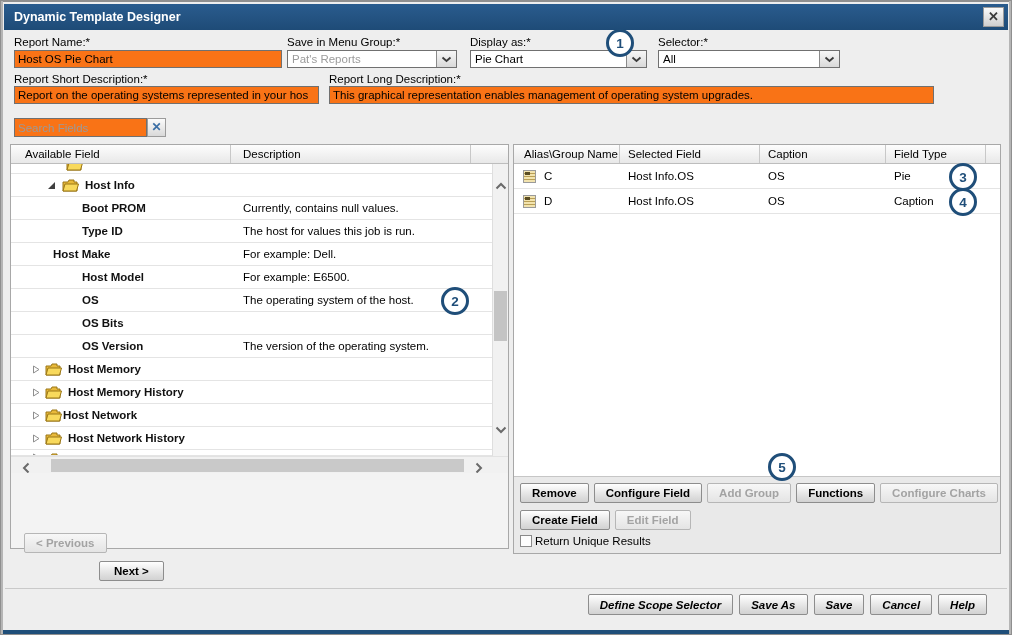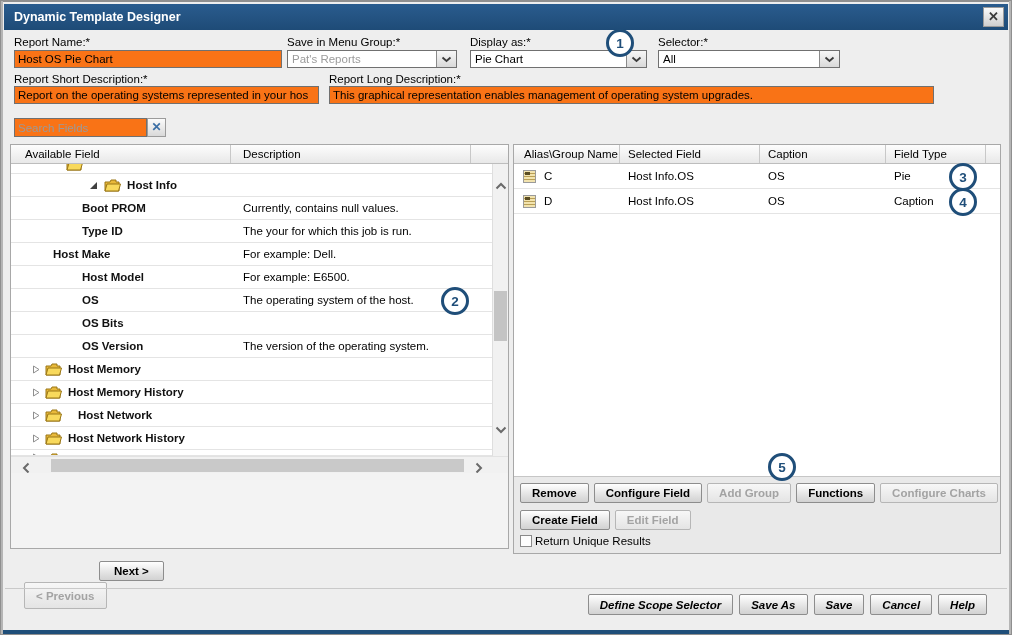--- a/index.html
+++ b/index.html
@@ -84,21 +84,21 @@
   .btnrow { display:flex; gap:5px; }
   .btnrow + .btnrow { margin-top:7px; }
   .btn { height:20px; padding:0 11px; background:linear-gradient(#ffffff,#dedede 70%,#d2d2d2);
     border:1px solid #8d8d8d; border-radius:2px; font-size:11.5px; font-weight:bold; color:#000;
     display:inline-flex; align-items:center; white-space:nowrap; }
   .btn.disabled { color:#a3a3a3; border-color:#b6b6b6; background:linear-gradient(#f7f7f7,#e4e4e4); }
   .cbrow { display:flex; align-items:center; margin-top:5px; }
   .cb { width:12px; height:12px; border:1px solid #8a8a8a; background:#fdfdfd; }
   .cb-label { font-size:11.5px; margin-left:3px; }
   
-  .wiz-prev { position:absolute; left:24px; top:582px; height:27px; }
+  .wiz-prev { position:absolute; left:24px; top:533px; height:20px; }
   .wiz-next { position:absolute; left:99px; top:561px; height:20px; padding:0 14px; }
   .sep { position:absolute; left:5px; right:5px; top:588px; border-top:1px solid #c9c9c9; }
   .footer-bar { position:absolute; right:25px; top:594px; display:flex; gap:6px; }
   .footer-bar .btn { height:21px; border-radius:2px;font-style:italic; }
   
   .callout { position:absolute; width:28px; height:28px; border-radius:50%;
     border:3px solid #1f4e79; background:#fff; color:#1f4e79; font-weight:bold; font-size:13.5px;
     display:flex; align-items:center; justify-content:center; z-index:60; }
   .co1 { left:606px; top:29px; }
   .co2 { left:441px; top:287px; }
@@ -173,21 +173,21 @@
             <svg width="17" height="13" viewBox="0 0 17 13">
                 <path d="M1 3 L6 3 L7 1 L12 1 L12 3 L15 3 L15 12 L1 12 Z" fill="#e8b93a" stroke="#9a7617"></path>
                 <path d="M3 5 L16.5 5 L14.5 12 L1 12 Z" fill="#f8d95c" stroke="#9a7617"></path>
               </svg>
           </span>
         </div>
           <div class="cdesc"></div>
       </div>
 
       <div class="trow">
-        <div class="cname" style="padding-left:23px;justify-content:center;">
+        <div class="cname" style="padding-left:35px;">
           <span class="exp">
             <svg width="9" height="9">
                 <polygon points="8,1 8,8 1,8" fill="#404040"></polygon>
               </svg>
           </span>
           <span class="fold" style="margin-left:6px;">
             <svg width="17" height="13" viewBox="0 0 17 13">
                 <path d="M1 3 L6 3 L7 1 L12 1 L12 3 L15 3 L15 12 L1 12 Z" fill="#e8b93a" stroke="#9a7617"></path>
                 <path d="M3 5 L16.5 5 L14.5 12 L1 12 Z" fill="#f8d95c" stroke="#9a7617"></path>
               </svg>
@@ -200,21 +200,21 @@
       <div class="trow">
         <div class="cname" style="padding-left:71px;">
             <span class="tname">Boot PROM</span>
           </div>
         <div class="cdesc">Currently, contains null values.</div>
       </div>
       <div class="trow">
         <div class="cname" style="padding-left:71px;">
             <span class="tname">Type ID</span>
           </div>
-        <div class="cdesc">The your for which this job is run.</div>
+        <div class="cdesc">The host for values this job is run.</div>
       </div>
       <div class="trow">
         <div class="cname" style="padding-left:42px;">
             <span class="tname">Host Make</span>
           </div>
         <div class="cdesc">For example: Dell.</div>
       </div>
       <div class="trow">
         <div class="cname" style="padding-left:71px;">
             <span class="tname">Host Model</span>
@@ -279,21 +279,21 @@
             <svg width="9" height="9">
                 <polygon points="1.5,1 7,4.5 1.5,8" fill="#fdfdfd" stroke="#8f8f8f"></polygon>
               </svg>
           </span>
           <span class="fold" style="margin-left:4px;">
             <svg width="17" height="13" viewBox="0 0 17 13">
                 <path d="M1 3 L6 3 L7 1 L12 1 L12 3 L15 3 L15 12 L1 12 Z" fill="#e8b93a" stroke="#9a7617"></path>
                 <path d="M3 5 L16.5 5 L14.5 12 L1 12 Z" fill="#f8d95c" stroke="#9a7617"></path>
               </svg>
           </span>
-          <span class="tname" style="margin-left:16px;">Host Network</span>
+          <span class="tname" style="margin-left:1px;">Host Network</span>
         </div>
           <div class="cdesc"></div>
       </div>
       <div class="trow">
         <div class="cname" style="padding-left:20px;">
           <span class="exp">
             <svg width="9" height="9">
                 <polygon points="1.5,1 7,4.5 1.5,8" fill="#fdfdfd" stroke="#8f8f8f"></polygon>
               </svg>
           </span>

